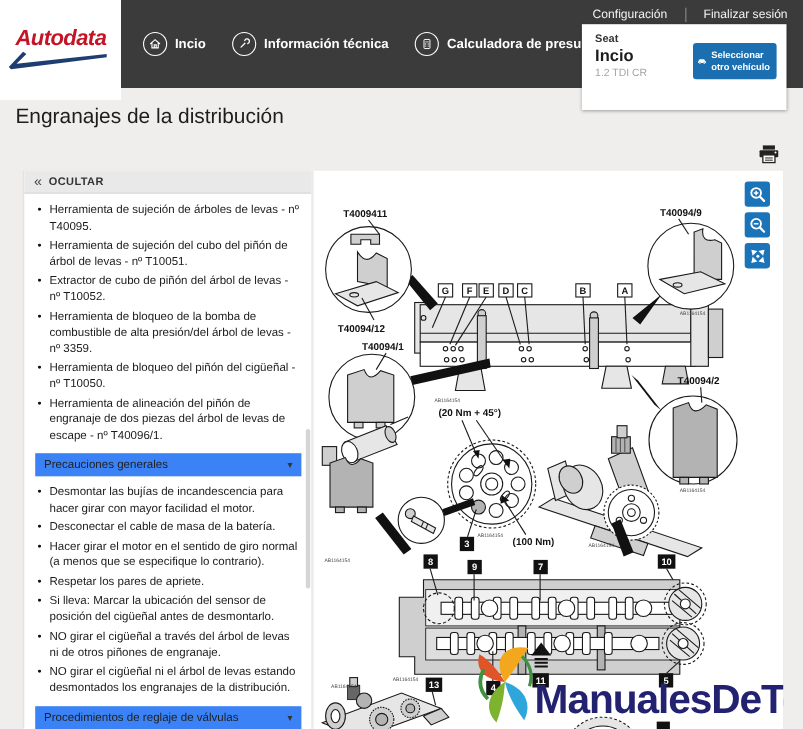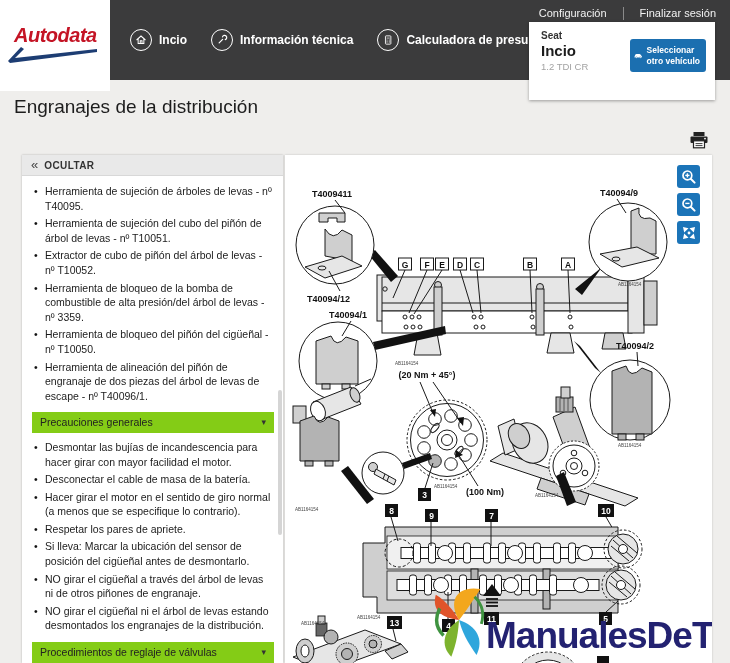--- a/index.html
+++ b/index.html
@@ -39,21 +39,21 @@
   
   .sidebar{position:absolute;left:22px;top:155px;width:261px;height:508px;background:#fff;
     box-shadow:0 0 2px rgba(0,0,0,.25);overflow:hidden;}
   .ocultar{height:20px;background:#e9e9e9;border-bottom:1px solid #d8d8d8;display:flex;
     align-items:center;gap:6px;padding:0 9px;cursor:pointer;}
   .chev{font-size:13px;color:#444;line-height:1;margin-top:-2px;}
   .ocultar-label{font-size:10px;font-weight:bold;color:#333;letter-spacing:.4px;}
   .sb-content{padding:8px 9px 0 10px;font-size:10.5px;color:#1b1b1b;line-height:14.6px;}
   .li{position:relative;padding-left:13px;margin-bottom:3px;}
   .li::before{content:"•";position:absolute;left:2px;top:0;color:#111;}
-  .sec-h{background:#84cc16;margin:9px 0 7px 0;padding:3px 8px;font-size:10.5px;color:#222;
+  .sec-h{background:#3b82f6;margin:9px 0 7px 0;padding:3px 8px;font-size:10.5px;color:#222;
     display:flex;justify-content:space-between;align-items:center;cursor:pointer;}
   .tri{font-size:9px;color:#333;}
   .sb-scroll{position:absolute;right:1px;top:235px;width:4px;height:145px;background:#d5d5d5;
     border-radius:2px;cursor:pointer;}
   
   .diagram{position:absolute;left:285px;top:155px;width:427px;height:508px;background:#fff;
     box-shadow:0 0 2px rgba(0,0,0,.2);overflow:hidden;}
   .zoomctl{position:absolute;top:10px;right:12px;display:flex;flex-direction:column;gap:5px;z-index:5;}
   .zbtn{width:23px;height:23px;background:#1b74b8;border:none;border-radius:3px;padding:3px;
     cursor:pointer;display:flex;align-items:center;justify-content:center;}

